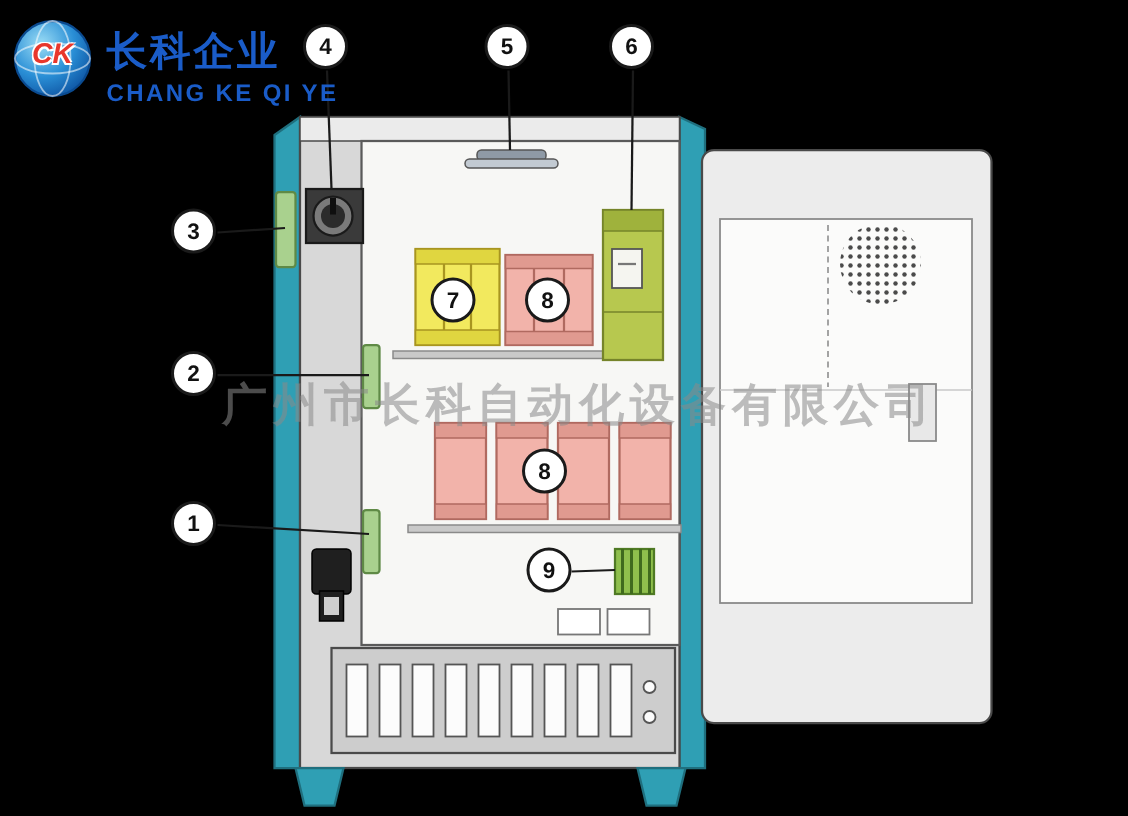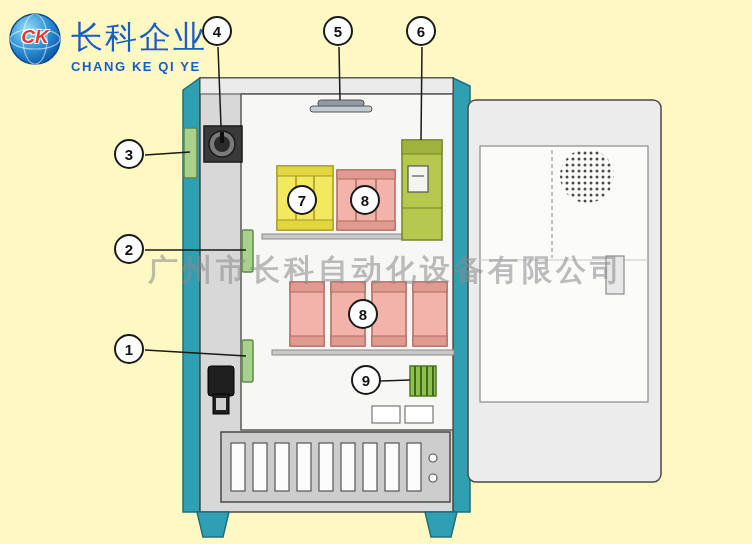--- a/index.html
+++ b/index.html
@@ -1,28 +1,28 @@
 <!DOCTYPE html>
 <html><head>
 <meta charset="utf-8">
 <style>
   html,body{margin:0;padding:0;background:#ffffff;font-family:"Liberation Sans","DejaVu Sans",sans-serif;}
-  .stage{position:relative;width:752px;height:544px;background:#fef9c3;overflow:hidden;}
+  .stage{position:relative;width:752px;height:544px;background:#000000;overflow:hidden;}
   .diagram{position:absolute;left:0;top:0;z-index:1;}
 
   
   .logo{position:absolute;left:8px;top:12px;z-index:7;display:flex;align-items:flex-start;}
   .globe-wrap{position:relative;width:54px;height:54px;}
   .globe-svg{width:54px;height:54px;display:block;}
   .globe-text{position:absolute;left:0;top:14px;width:54px;text-align:center;
     font-weight:bold;font-style:italic;font-size:19px;color:#e8372c;
     text-shadow:-1px -1px 0 #fff,1px -1px 0 #fff,-1px 1px 0 #fff,1px 1px 0 #fff;}
   .logo-text{margin-left:9px;padding-top:8px;}
-  .logo-title{font-size:32px;font-weight:normal;color:#1a5cc8;line-height:1.1;letter-spacing:2px;}
-  .logo-subtitle{font-size:13px;font-weight:bold;color:#1a5cc8;letter-spacing:1.6px;margin-top:4px;}
+  .logo-title{font-size:27px;font-weight:bold;color:#1a5cc8;line-height:1.1;letter-spacing:2px;}
+  .logo-subtitle{font-size:16px;font-weight:bold;color:#1a5cc8;letter-spacing:1.6px;margin-top:4px;}
 
   
   .watermark{position:absolute;left:148px;top:250px;z-index:5;white-space:nowrap;
     font-size:30px;font-weight:700;letter-spacing:4px;color:#8a8a8a;opacity:.55;pointer-events:none;}
 
   
   .callout{position:absolute;z-index:6;width:26px;height:26px;border:2.5px solid #1a1a1a;border-radius:50%;
     background:#ffffff;display:flex;align-items:center;justify-content:center;
     font-size:15px;font-weight:bold;color:#111;}
 </style>

